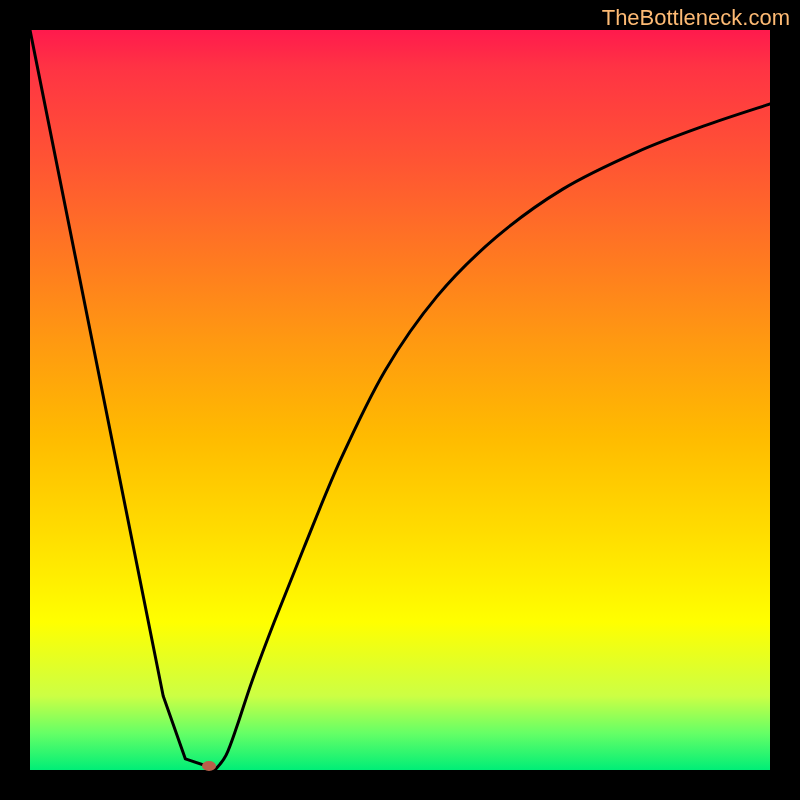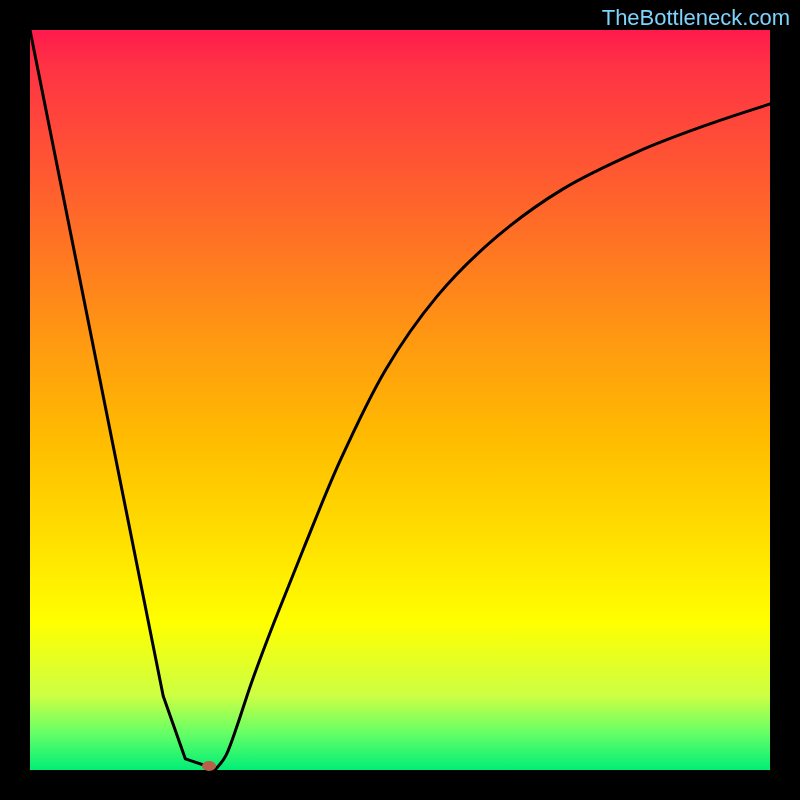--- a/index.html
+++ b/index.html
@@ -28,21 +28,21 @@
         #ffdd00 68%,
         #ffff00 80%,
         #ccff44 90%,
         #66ff66 95%,
         #00ee77 100%);
     }
     .attribution {
       position: absolute;
       top: 5px;
       right: 10px;
-      color: #7dd3fc;
+      color: #fdba74;
       font-size: 22px;
       font-weight: normal;
     }
     .curve {
       position: absolute;
       top: 0;
       left: 0;
       width: 740px;
       height: 740px;
     }

